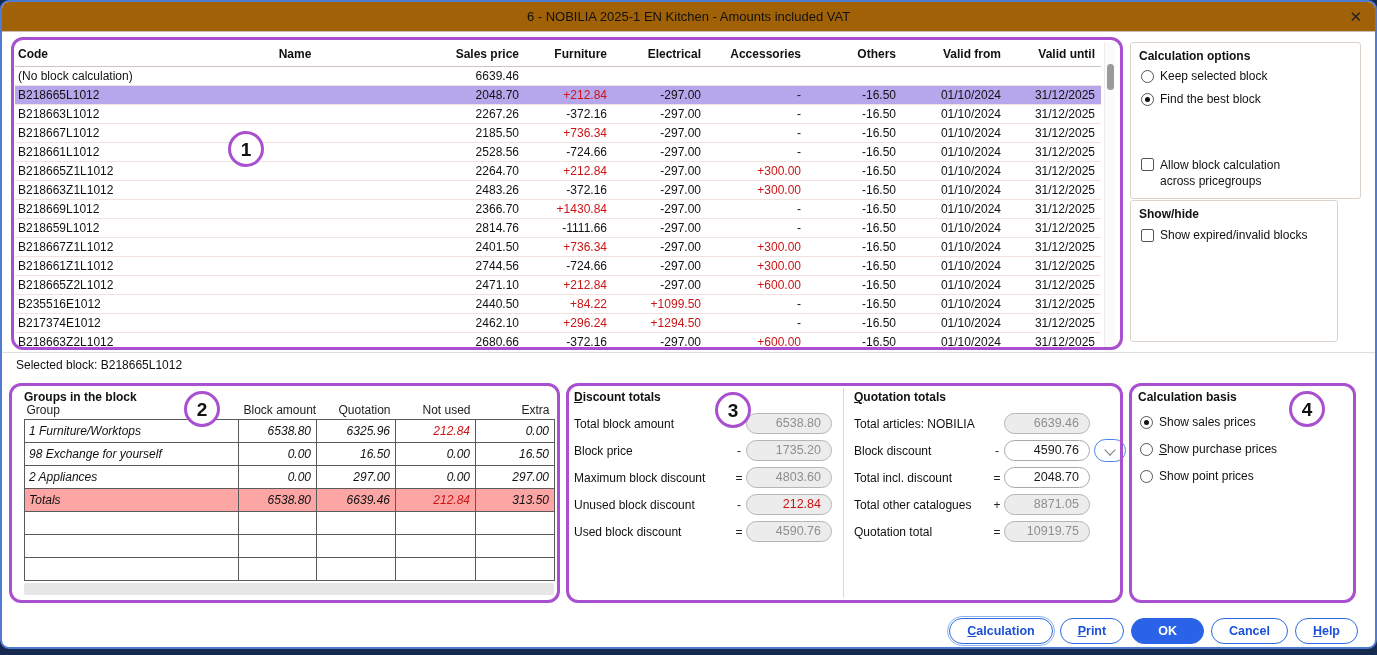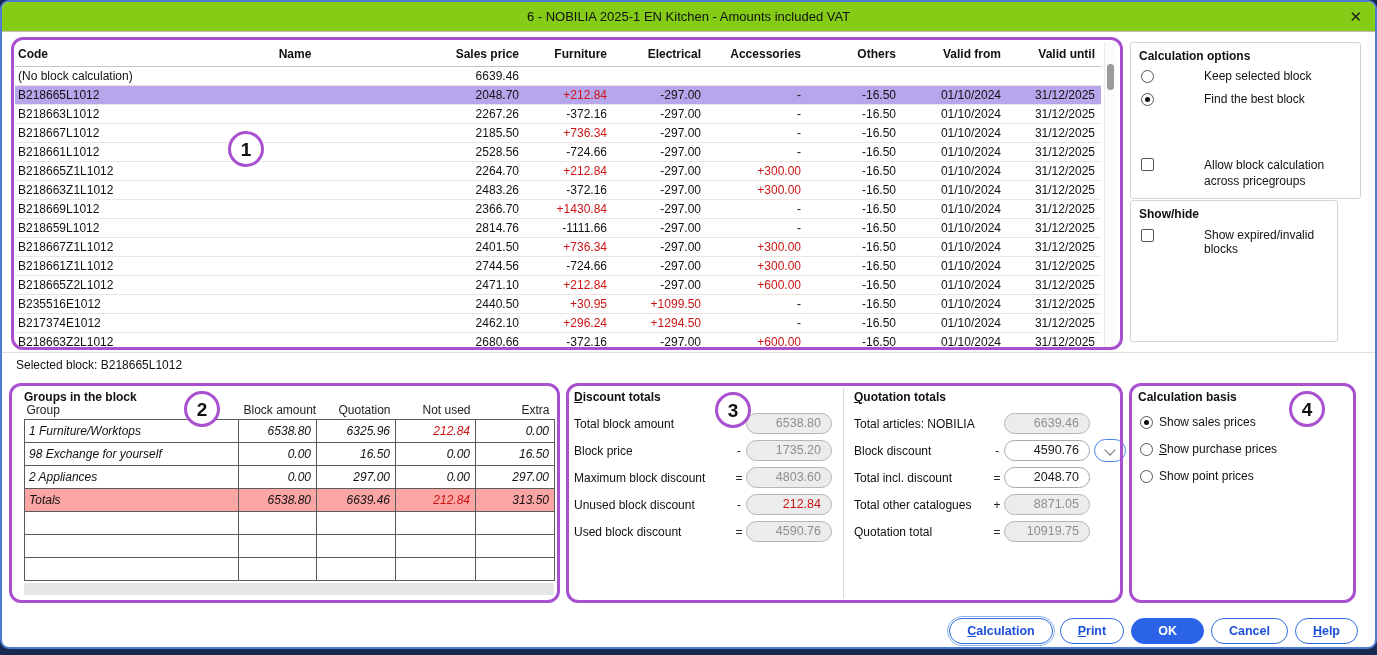--- a/index.html
+++ b/index.html
@@ -3,21 +3,21 @@
 <meta charset="utf-8">
 <style>
   * { margin:0; padding:0; box-sizing:border-box; }
   html,body { width:1377px; height:655px; }
   body { background:#16294e; font-family:"Liberation Sans", sans-serif; position:relative; overflow:hidden; }
 
   .dialog { position:absolute; left:0; top:0; width:1377px; height:649px;
     background:#fff; border:2px solid #4f7bd0; border-radius:9px; overflow:hidden; }
 
   
-  .titlebar { position:absolute; left:0; top:0; right:0; height:30px; background:#84cc16;
+  .titlebar { position:absolute; left:0; top:0; right:0; height:30px; background:#a16207;
     border-bottom:1px solid #c6bcb0; }
   .titlebar .title { position:absolute; left:0; right:0; top:7px; text-align:center;
     font-size:13px; color:#111; }
   .titlebar .close { position:absolute; right:13px; top:6px; font-size:15px; color:#222;
     cursor:pointer; line-height:18px; }
 
   
   .tablewrap { position:absolute; left:13px; top:40px; width:1090px; height:307px; overflow:hidden; }
   table.blocktbl { border-collapse:collapse; table-layout:fixed; width:1086px; font-size:12px; color:#111; }
   table.blocktbl th { height:24px; font-weight:bold; border-bottom:1px solid #cfc3bd; padding:0 6px;
@@ -84,21 +84,21 @@
   .vdiv { position:absolute; left:841px; top:386px; width:1px; height:210px; background:#d8d8d8; }
   .chevbtn { position:absolute; right:-36px; top:2px; width:32px; height:23px; border:1.5px solid #4a85e8;
     border-radius:12px; background:#fff; cursor:pointer; }
   .chevbtn::after { content:""; position:absolute; left:11px; top:6px; width:7px; height:7px;
     border-right:1.5px solid #777; border-bottom:1.5px solid #777; transform:rotate(45deg); }
 
   
   .cb-title { position:absolute; left:1136px; top:388px; }
   .cb-rows { position:absolute; left:1138px; top:406px;text-align:center; }
   .cb-rows .ctrlrow { height:27px; align-items:center; }
-  .gbox .ctrlrow { position:absolute; left:10px;gap:44px; }
+  .gbox .ctrlrow { position:absolute; left:10px; }
 
   
   .ann { position:absolute; border:3px solid #a850cf; border-radius:12px; pointer-events:none; z-index:6; }
   .ann.r1 { left:9px;    top:35px;  width:1112px; height:313px; }
   .ann.r2 { left:7px;    top:381px; width:551px;  height:220px; }
   .ann.r3 { left:564px;  top:381px; width:557px;  height:220px; }
   .ann.r4 { left:1127px; top:381px; width:227px;  height:220px; }
   .circ { position:absolute; width:36px; height:36px; border-radius:50%; border:3px solid #a850cf;
     background:#fff; z-index:7; text-align:center; line-height:31px; font-size:19px; font-weight:bold; color:#111; }
   .circ.c1 { left:226px; top:129px; }
@@ -279,21 +279,21 @@
             <td>-297.00</td>
             <td class="red">+600.00</td>
             <td>-16.50</td>
             <td>01/10/2024</td>
             <td>31/12/2025</td>
           </tr>
           <tr>
             <td>B235516E1012</td>
             <td></td>
             <td>2440.50</td>
-            <td class="red">+30.95</td>
+            <td class="red">+84.22</td>
             <td class="red">+1099.50</td>
             <td>-</td>
             <td>-16.50</td>
             <td>01/10/2024</td>
             <td>31/12/2025</td>
           </tr>
           <tr>
             <td>B217374E1012</td>
             <td></td>
             <td>2462.10</td>

